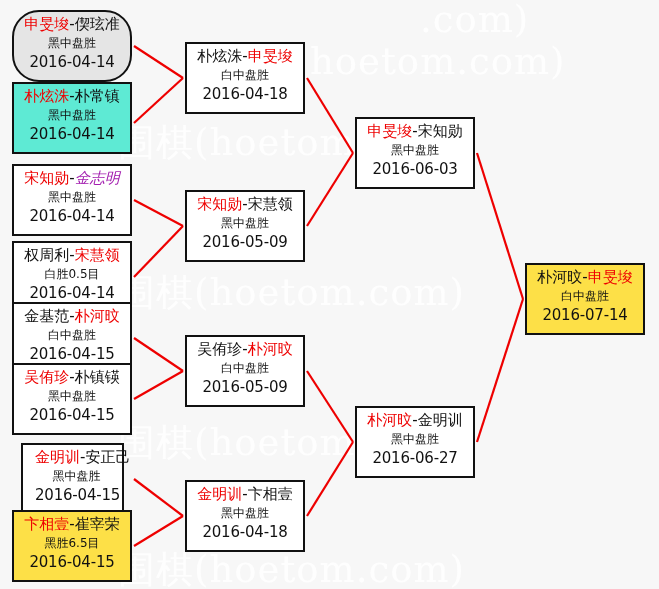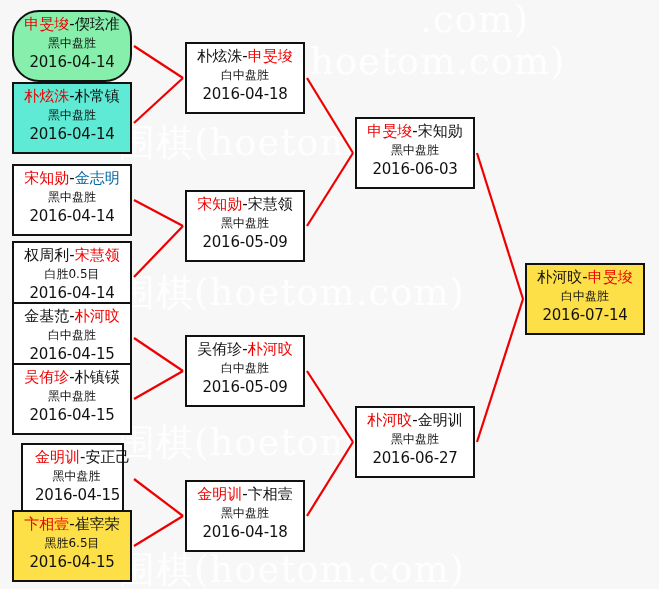--- a/index.html
+++ b/index.html
@@ -105,32 +105,32 @@
       <line x1="134" y1="546" x2="183" y2="516" stroke="#ee0000" stroke-width="2.2"></line>
       <line x1="307" y1="78" x2="353" y2="153" stroke="#ee0000" stroke-width="2.2"></line>
       <line x1="307" y1="226" x2="353" y2="153" stroke="#ee0000" stroke-width="2.2"></line>
       <line x1="307" y1="371" x2="353" y2="442" stroke="#ee0000" stroke-width="2.2"></line>
       <line x1="307" y1="516" x2="353" y2="442" stroke="#ee0000" stroke-width="2.2"></line>
       <line x1="477" y1="153" x2="523" y2="299" stroke="#ee0000" stroke-width="2.2"></line>
       <line x1="477" y1="442" x2="523" y2="299" stroke="#ee0000" stroke-width="2.2"></line>
     </svg>
 
   <div id="matches">
-      <div class="match" style="left: 12px; top: 10px; width: 120px; height: 72px; border-color: rgb(17, 17, 17); background: #86efac; border-radius: 27px;">
+      <div class="match" style="left: 12px; top: 10px; width: 120px; height: 72px; border-color: rgb(17, 17, 17); background: #e5e5e5; border-radius: 27px;">
         <div class="pair"><span class="w" style="color: rgb(238, 0, 0);">申旻埈</span><span class="dash">-</span><span class="l" style="color: rgb(17, 17, 17);">偰玹准</span></div>
         <div class="result">黑中盘胜</div>
         <div class="date">2016-04-14</div>
       </div>
       <div class="match" style="left: 12px; top: 82px; width: 120px; height: 72px; border-color: rgb(17, 17, 17); background: #5eead4;">
         <div class="pair"><span class="w" style="color: rgb(238, 0, 0);">朴炫洙</span><span class="dash">-</span><span class="l" style="color: rgb(17, 17, 17);">朴常镇</span></div>
         <div class="result">黑中盘胜</div>
         <div class="date">2016-04-14</div>
       </div>
       <div class="match" style="left: 12px; top: 164px; width: 120px; height: 72px; border-color: rgb(17, 17, 17); background: rgb(255, 255, 255);">
-        <div class="pair"><span class="w" style="color: rgb(238, 0, 0);">宋知勋</span><span class="dash">-</span><span class="l" style="color: #0369a1;">金志明</span></div>
+        <div class="pair"><span class="w" style="color: rgb(238, 0, 0);">宋知勋</span><span class="dash">-</span><span class="l" style="color: #a21caf; font-style: italic;">金志明</span></div>
         <div class="result">黑中盘胜</div>
         <div class="date">2016-04-14</div>
       </div>
       <div class="match" style="left: 12px; top: 241px; width: 120px; height: 72px; border-color: rgb(17, 17, 17); background: rgb(255, 255, 255);">
         <div class="pair"><span class="l" style="color: rgb(17, 17, 17);">权周利</span><span class="dash">-</span><span class="w" style="color: rgb(238, 0, 0);">宋慧领</span></div>
         <div class="result">白胜0.5目</div>
         <div class="date">2016-04-14</div>
       </div>
       <div class="match" style="left: 12px; top: 302px; width: 120px; height: 72px; border-color: rgb(17, 17, 17); background: rgb(255, 255, 255);">
         <div class="pair"><span class="l" style="color: rgb(17, 17, 17);">金基范</span><span class="dash">-</span><span class="w" style="color: rgb(238, 0, 0);">朴河旼</span></div>

